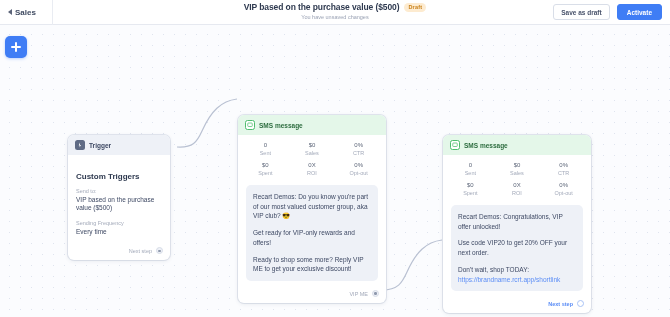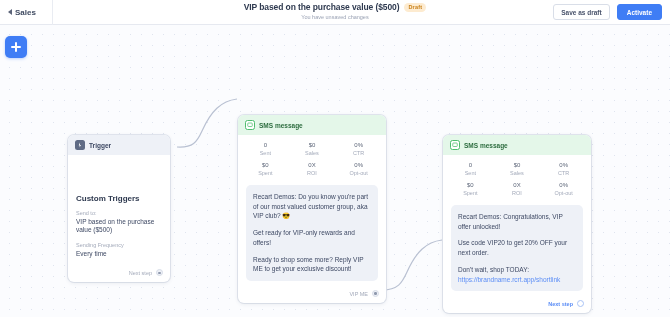--- a/index.html
+++ b/index.html
@@ -105,21 +105,21 @@
     display: flex; align-items: center; gap: 4px;
     padding: 5px 7px;
   }
   .trigger-icon {
     width: 10px; height: 10px; border-radius: 2.5px;
     background: #5f6b85;
     display: flex; align-items: center; justify-content: center;
   }
   .trigger-icon svg { display: block; }
   .trigger-head-label { font-size: 6.5px; font-weight: 700; color: #3d4863; }
-  .trigger-body { padding: 9px 8px 6px 8px; margin-top: 30px; }
+  .trigger-body { padding: 17px 8px 6px 8px; }
   .trigger-title {
     font-size: 8px; font-weight: 700; color: #2f3a50; margin-bottom: 7px;
   }
   .field-label { font-size: 5.5px; color: #a3aaba; margin-bottom: 1.5px; }
   .field-value {
     font-size: 6.5px; color: #3d4863; line-height: 1.35; margin-bottom: 7px;
   }
   .field-value.last { margin-bottom: 0; }
   .node-foot {
     display: flex; align-items: center; justify-content: flex-end;

